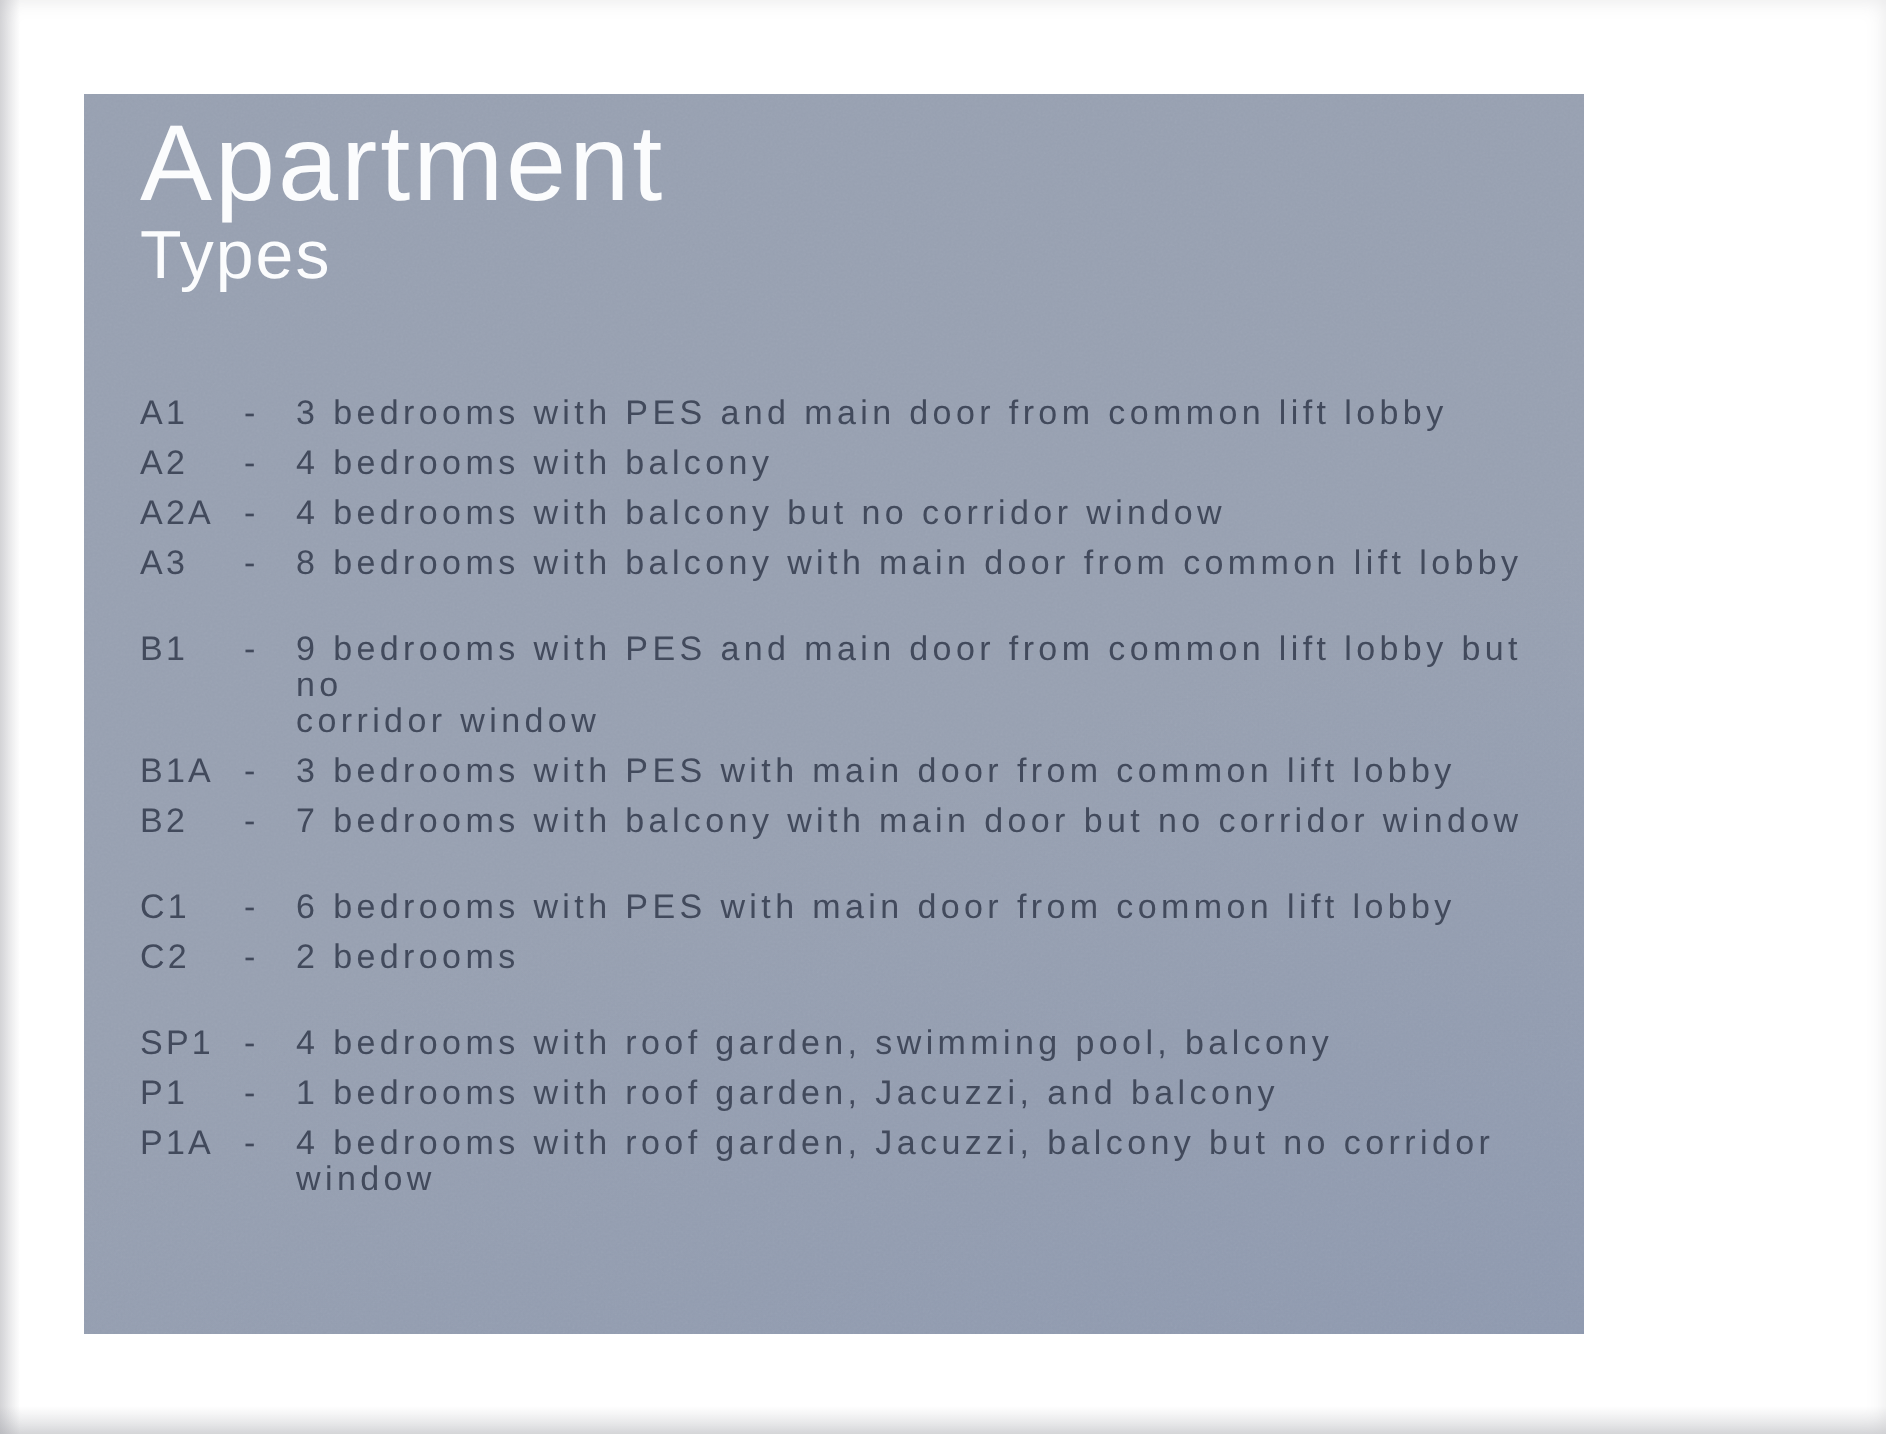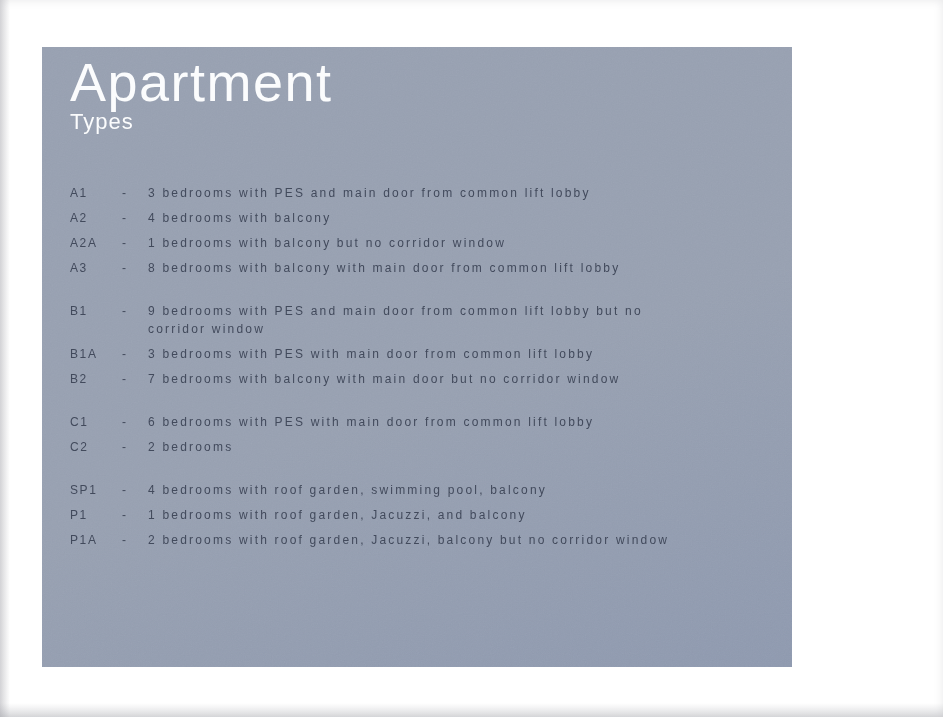--- a/index.html
+++ b/index.html
@@ -51,29 +51,29 @@
     font-weight:400;
   }
   .title-line1{
     display:block;
     font-size:54px;
     line-height:1.0;
     letter-spacing:1.5px;
   }
   .title-line2{
     display:block;
-    font-size:22px;
+    font-size:34px;
     line-height:1.15;
     letter-spacing:1px;
   }
   .type-list{
     position:relative;
     margin-top:50px;
     color:var(--body-text);
-    font-size:12px;
+    font-size:17px;
     letter-spacing:2.2px;
   }
   .group{margin-bottom:25px;}
   .group:last-child{margin-bottom:0;}
   .row{
     display:flex;
     align-items:flex-start;
     line-height:18px;
     margin-bottom:7px;
   }
@@ -115,21 +115,21 @@
     <span class="desc">3 bedrooms with PES and main door from common lift lobby</span>
   </div>
           <div class="row">
     <span class="code">A2</span>
     <span class="dash">-</span>
     <span class="desc">4 bedrooms with balcony</span>
   </div>
           <div class="row">
     <span class="code">A2A</span>
     <span class="dash">-</span>
-    <span class="desc">1 bedrooms with balcony but no corridor window</span>
+    <span class="desc">4 bedrooms with balcony but no corridor window</span>
   </div>
           <div class="row">
     <span class="code">A3</span>
     <span class="dash">-</span>
     <span class="desc">8 bedrooms with balcony with main door from common lift lobby</span>
   </div>
         </div>
         <div class="group">
           <div class="row">
     <span class="code">B1</span>
@@ -167,19 +167,19 @@
     <span class="desc">4 bedrooms with roof garden, swimming pool, balcony</span>
   </div>
           <div class="row">
     <span class="code">P1</span>
     <span class="dash">-</span>
     <span class="desc">1 bedrooms with roof garden, Jacuzzi, and balcony</span>
   </div>
           <div class="row">
     <span class="code">P1A</span>
     <span class="dash">-</span>
-    <span class="desc">2 bedrooms with roof garden, Jacuzzi, balcony but no corridor window</span>
+    <span class="desc">4 bedrooms with roof garden, Jacuzzi, balcony but no corridor window</span>
   </div>
         </div>
       </div>
 
   </div>
 </div>
 
 </body></html>

